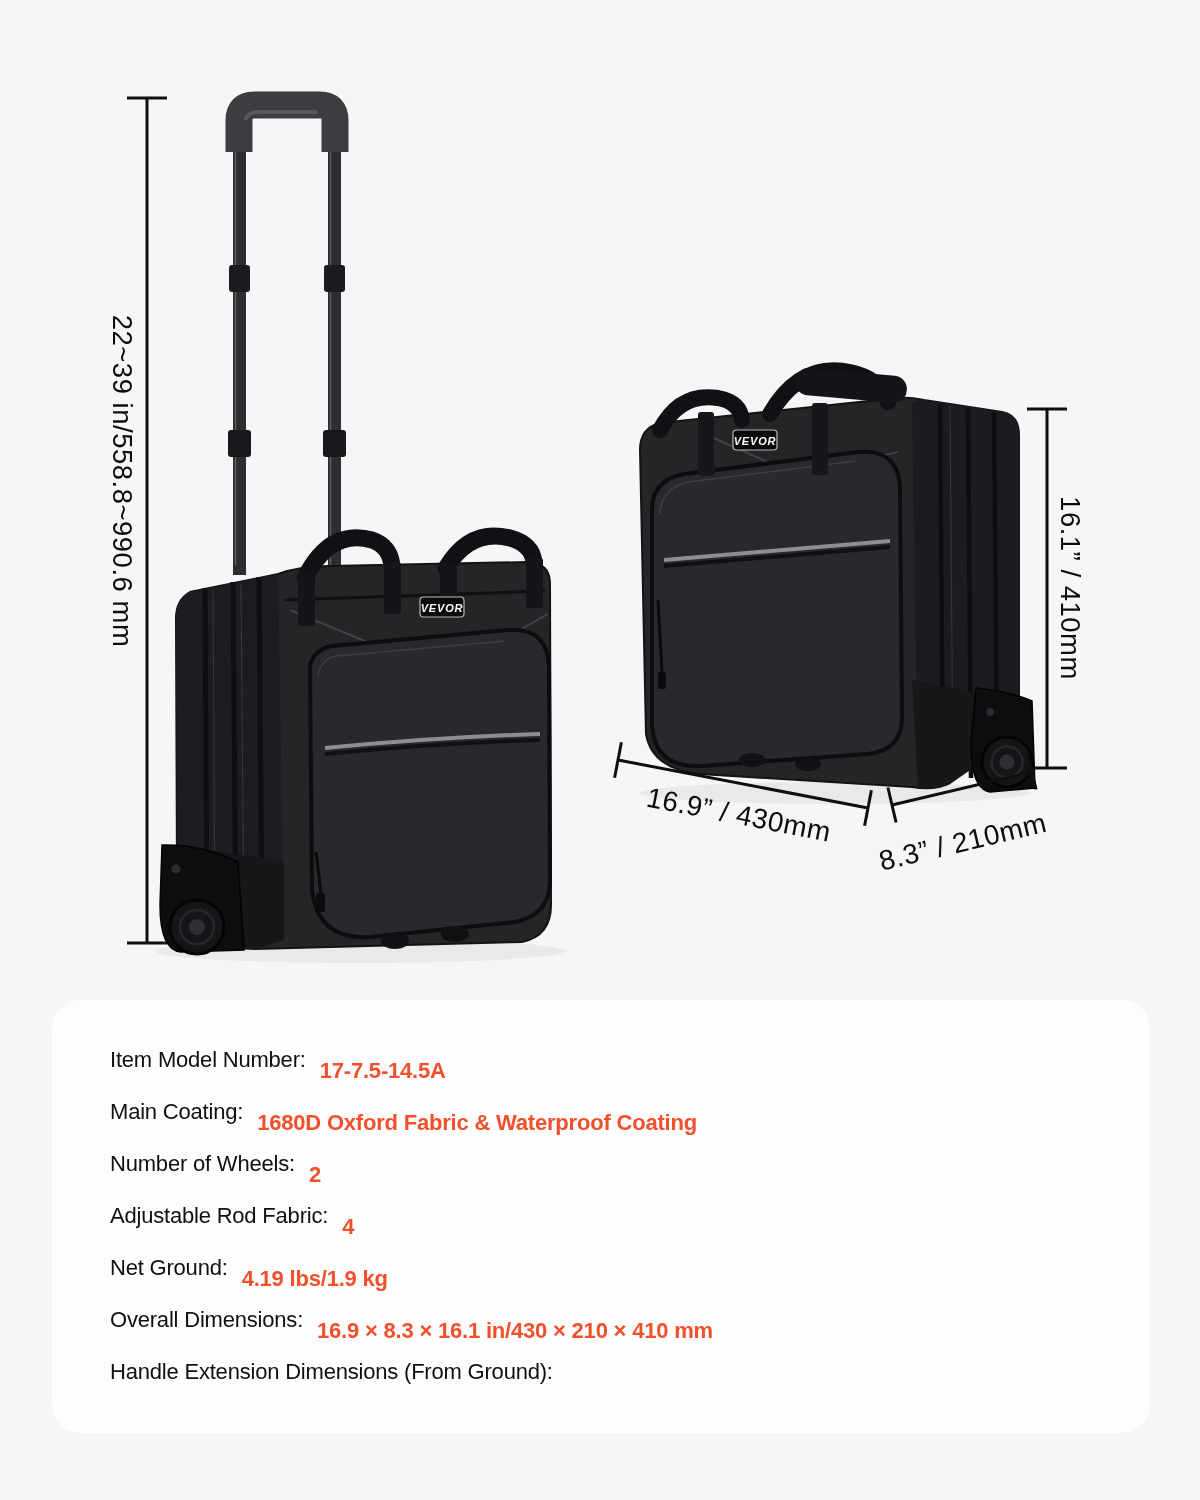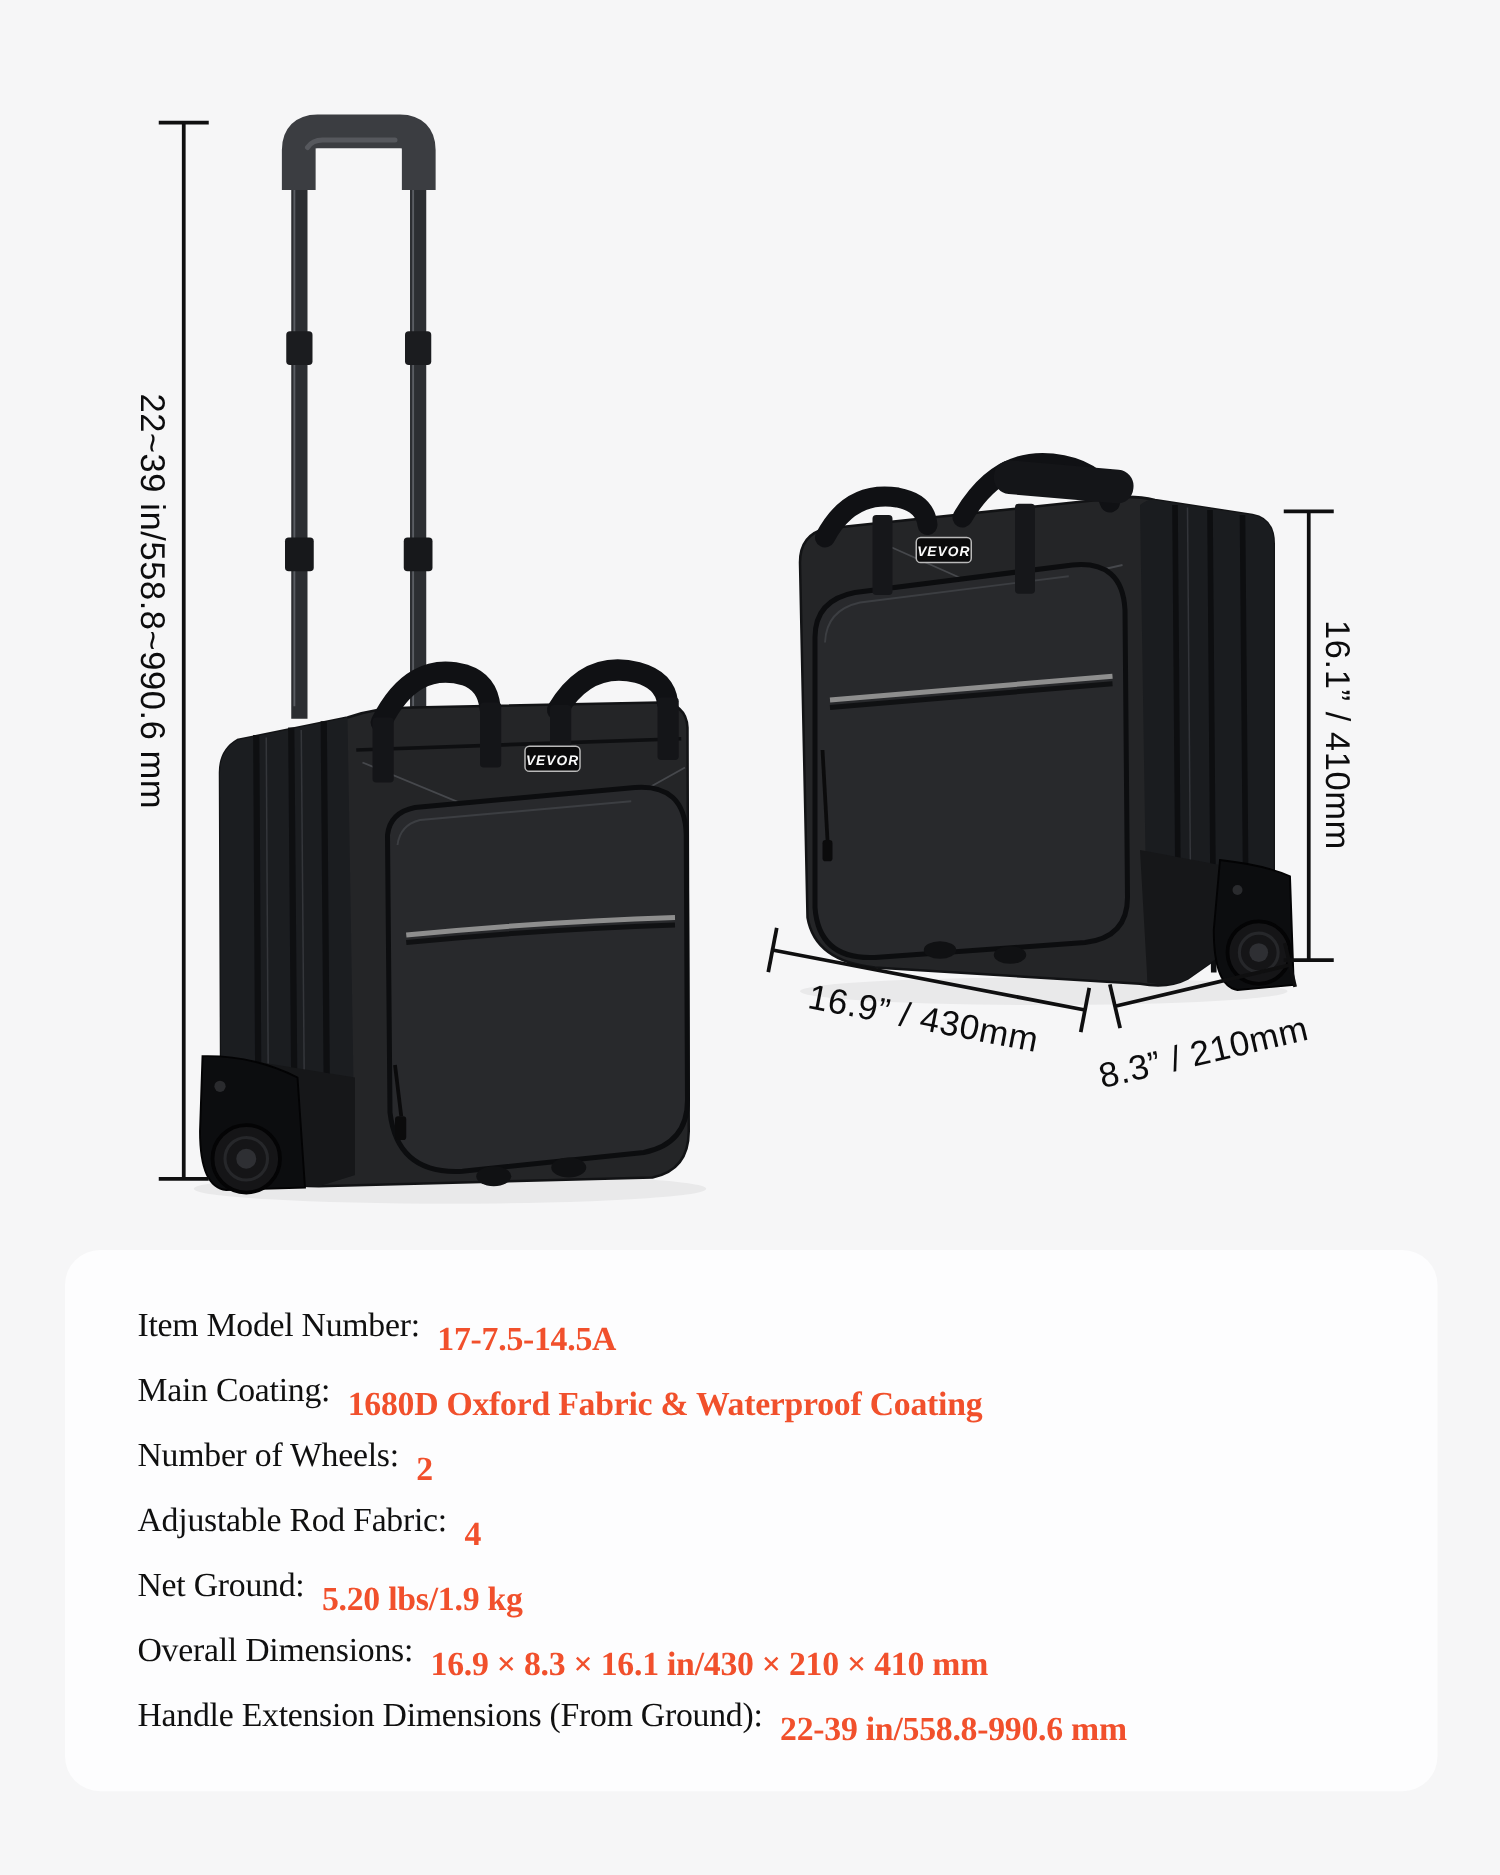--- a/index.html
+++ b/index.html
@@ -12,21 +12,21 @@
   .scene text { font-family:"Liberation Sans", sans-serif; }
   .dim-line { stroke:#0f0f10; stroke-width:3; fill:none; }
   .dim-label { fill:#0c0c0d; font-size:28px; letter-spacing:0.5px; }
   .dim-label-v { fill:#0c0c0d; font-size:27.5px; letter-spacing:0.5px; }
   .brand-text { fill:#fafafa; font-size:11px; font-weight:700; font-style:italic; letter-spacing:0.8px; text-anchor:middle; }
   .spec-card {
     position:absolute; left:52px; top:1000px; width:1098px; height:433px;
     background:#fdfdfe; border-radius:28px;
   }
   .spec-rows { padding:34px 36px 0 58px; }
-  .spec-row { display:flex; align-items:center; height:52px; font-size:27px; letter-spacing:-0.2px; white-space:nowrap;font-family:Liberation Serif, serif; }
+  .spec-row { display:flex; align-items:center; height:52px; font-size:22px; letter-spacing:-0.2px; white-space:nowrap; }
   .spec-label { color:#101010; }
   .spec-value { color:#f1502c; font-weight:700; margin-left:14px;margin-top:22px; }
 </style>
 </head>
 <body>
 
 <div class="stage">
 
   <svg class="scene" width="1200" height="1000" viewBox="0 0 1200 1000">
 
@@ -191,26 +191,25 @@
       <div class="spec-row">
         <span class="spec-label">Number of Wheels:</span>
         <span class="spec-value">2</span>
       </div>
       <div class="spec-row">
         <span class="spec-label">Adjustable Rod Fabric:</span>
         <span class="spec-value">4</span>
       </div>
       <div class="spec-row">
         <span class="spec-label">Net Ground:</span>
-        <span class="spec-value">5.20 lbs/1.9 kg</span>
+        <span class="spec-value">4.19 lbs/1.9 kg</span>
       </div>
       <div class="spec-row">
         <span class="spec-label">Overall Dimensions:</span>
         <span class="spec-value">16.9 × 8.3 × 16.1 in/430 × 210 × 410 mm</span>
       </div>
       <div class="spec-row">
         <span class="spec-label">Handle Extension Dimensions (From Ground):</span>
-        <span class="spec-value">22-39 in/558.8-990.6 mm</span>
       </div>
     </div>
   </div>
 
 </div>
 
 </body></html>

